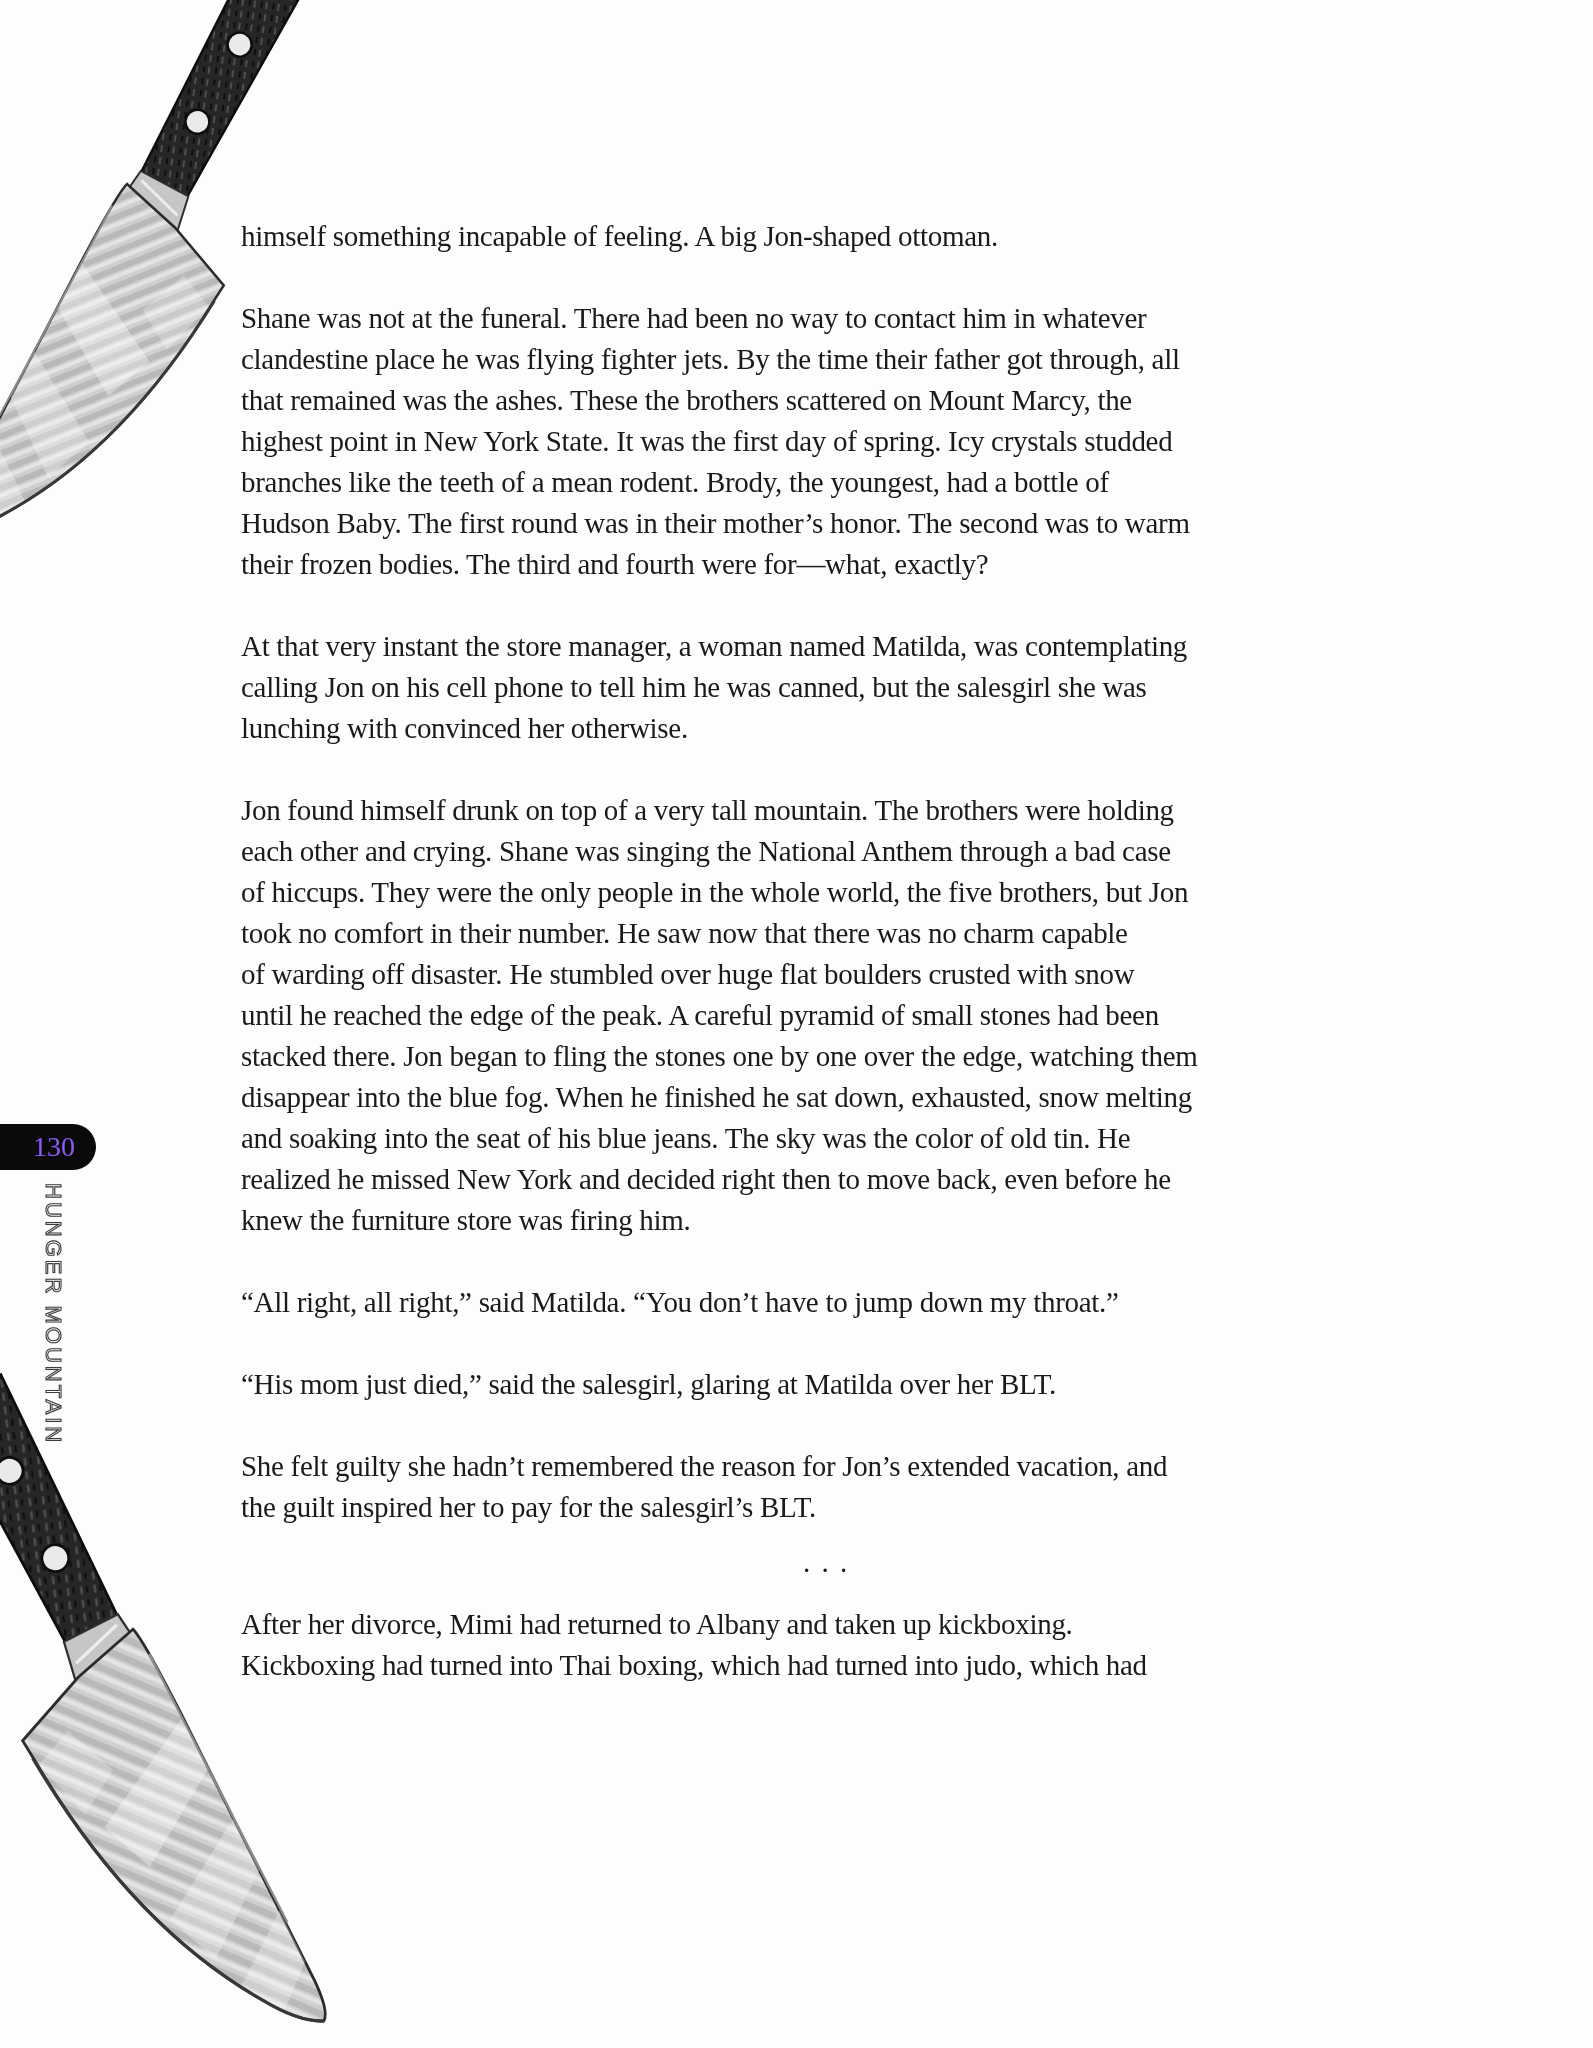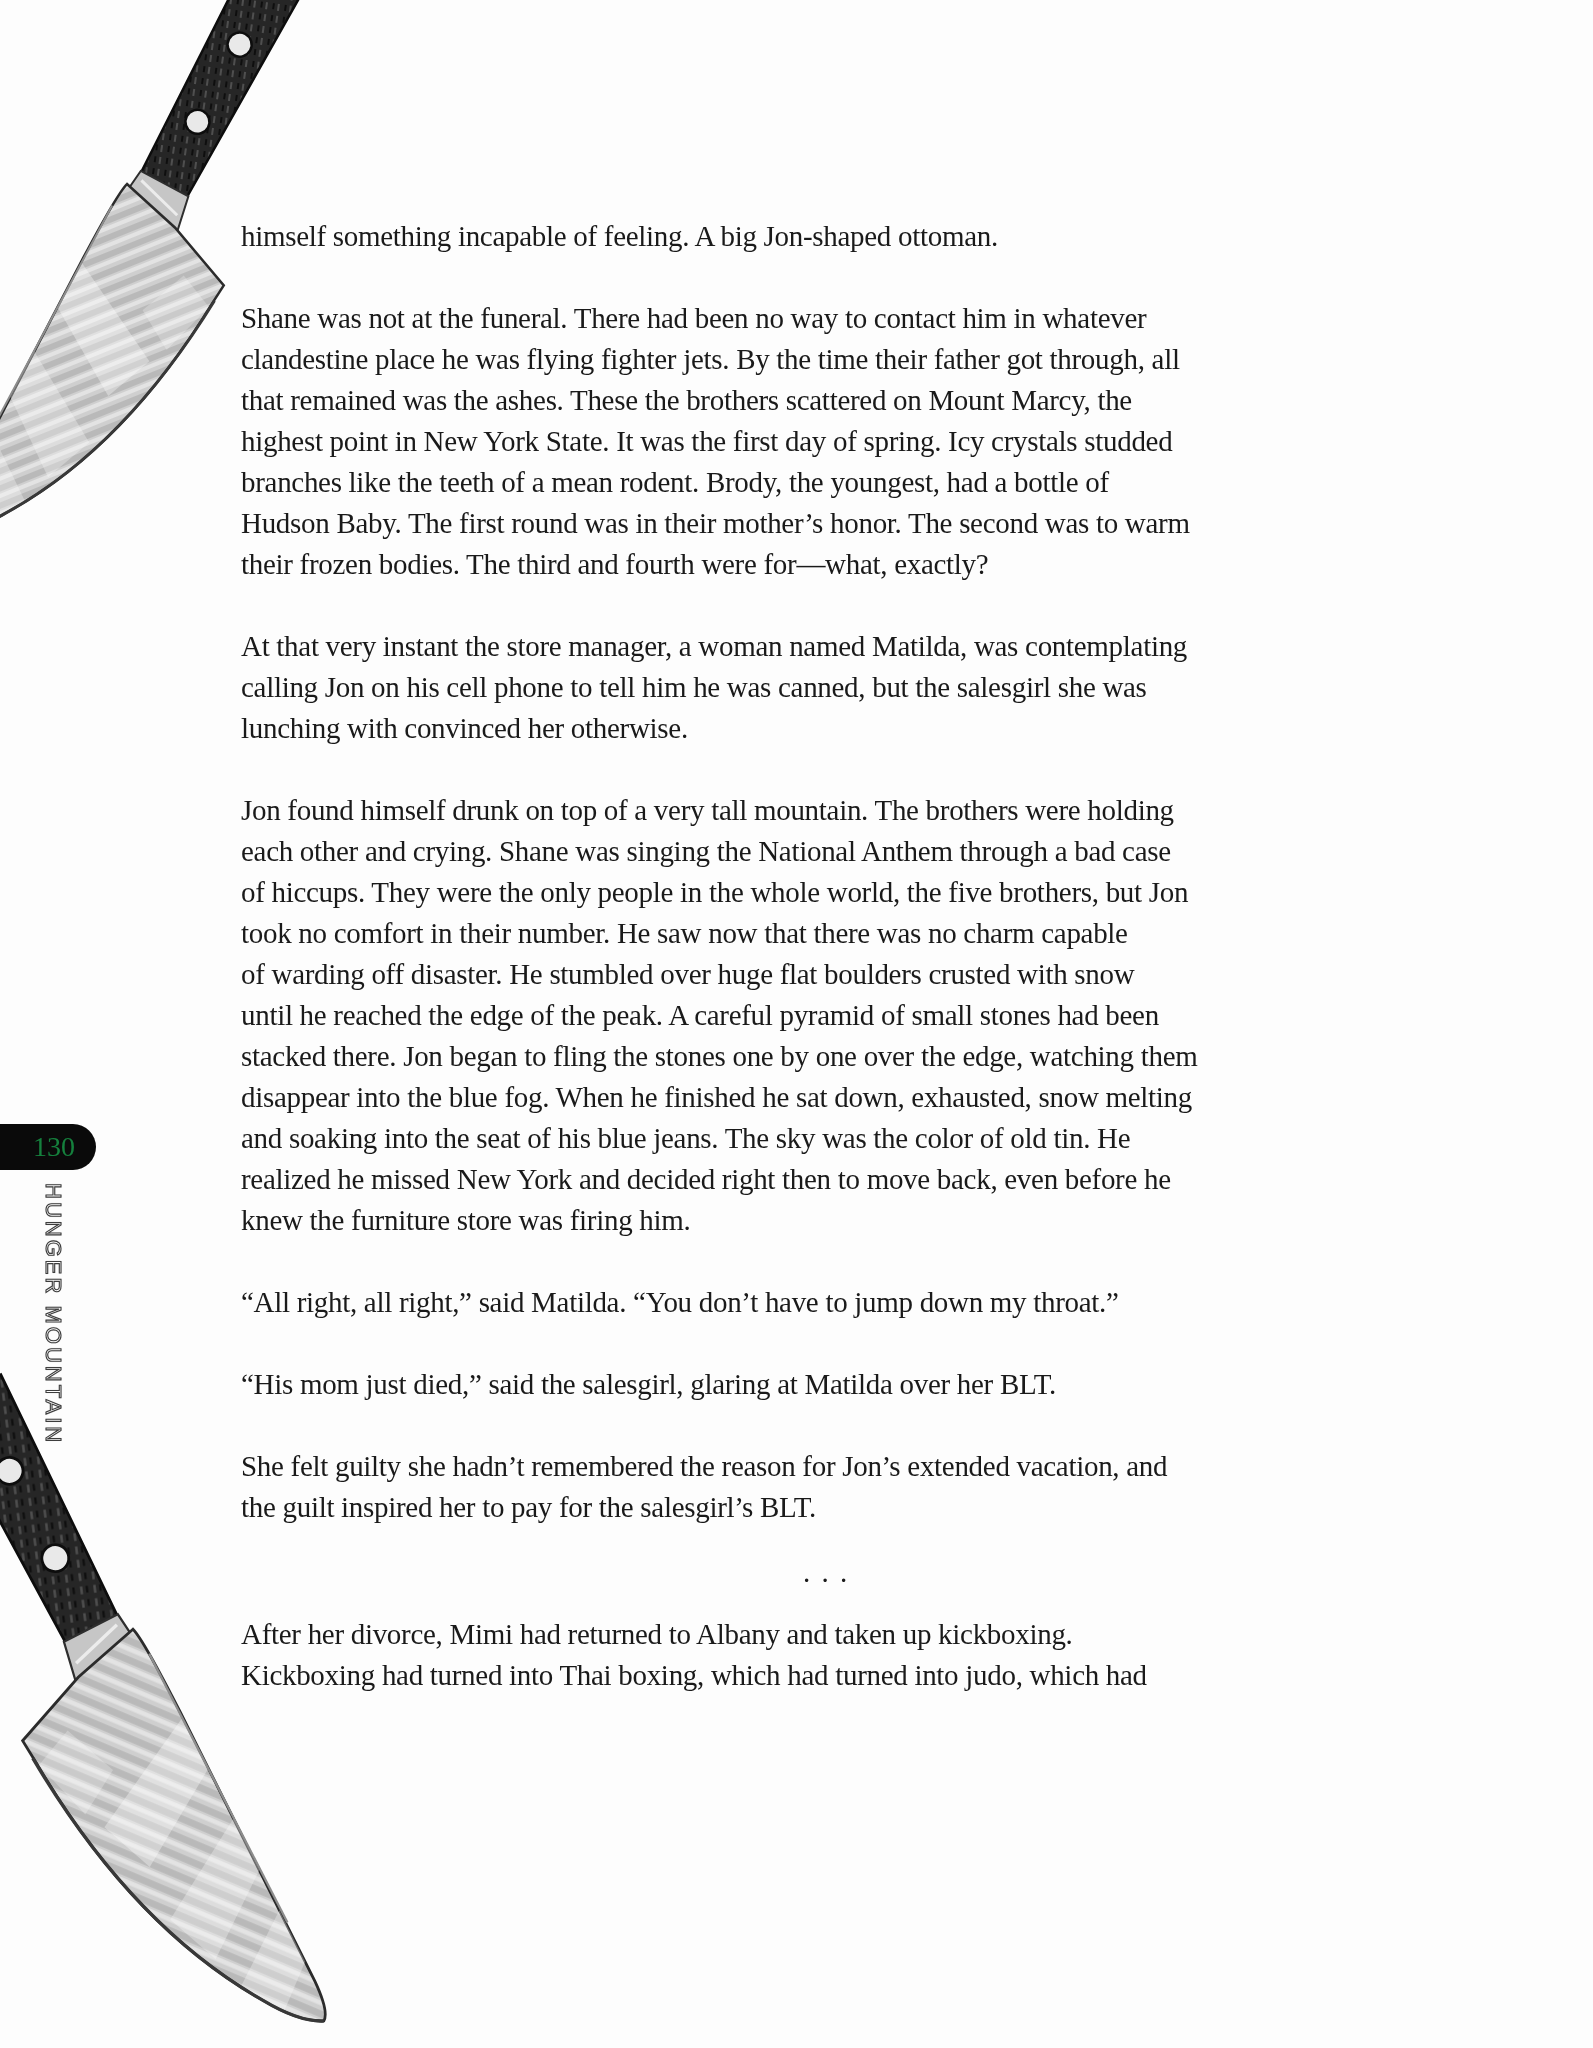--- a/index.html
+++ b/index.html
@@ -23,37 +23,37 @@
     z-index: 2;
     color: #1a1a1a;
     font-size: 29px;
     line-height: 41px;
     letter-spacing: -0.3px;
   }
   .text-block p {
     margin: 0 0 41px 0;
     white-space: pre;
   }
-  .text-block p.tight { margin-bottom: 30px; }
+  .text-block p.tight { margin-bottom: 20px; }
   .sep {
     margin: 0 0 28px 0;
     line-height: 28px;
     text-align: center;
     letter-spacing: 2px;
     white-space: pre;
   }
 
   .page-badge {
     position: absolute;
     left: 0; top: 1124px;
     width: 96px; height: 46px;
     background: #0a0a0a;
     border-radius: 0 23px 23px 0;
     z-index: 3;
-    color: #15803d;
+    color: #8b5cf6;
     font-size: 28px;
     line-height: 45px;
     text-align: center;
     padding-left: 12px;
     box-sizing: border-box;
   }
 
   .running-title {
     position: absolute;
     left: 40px; top: 1183px;

